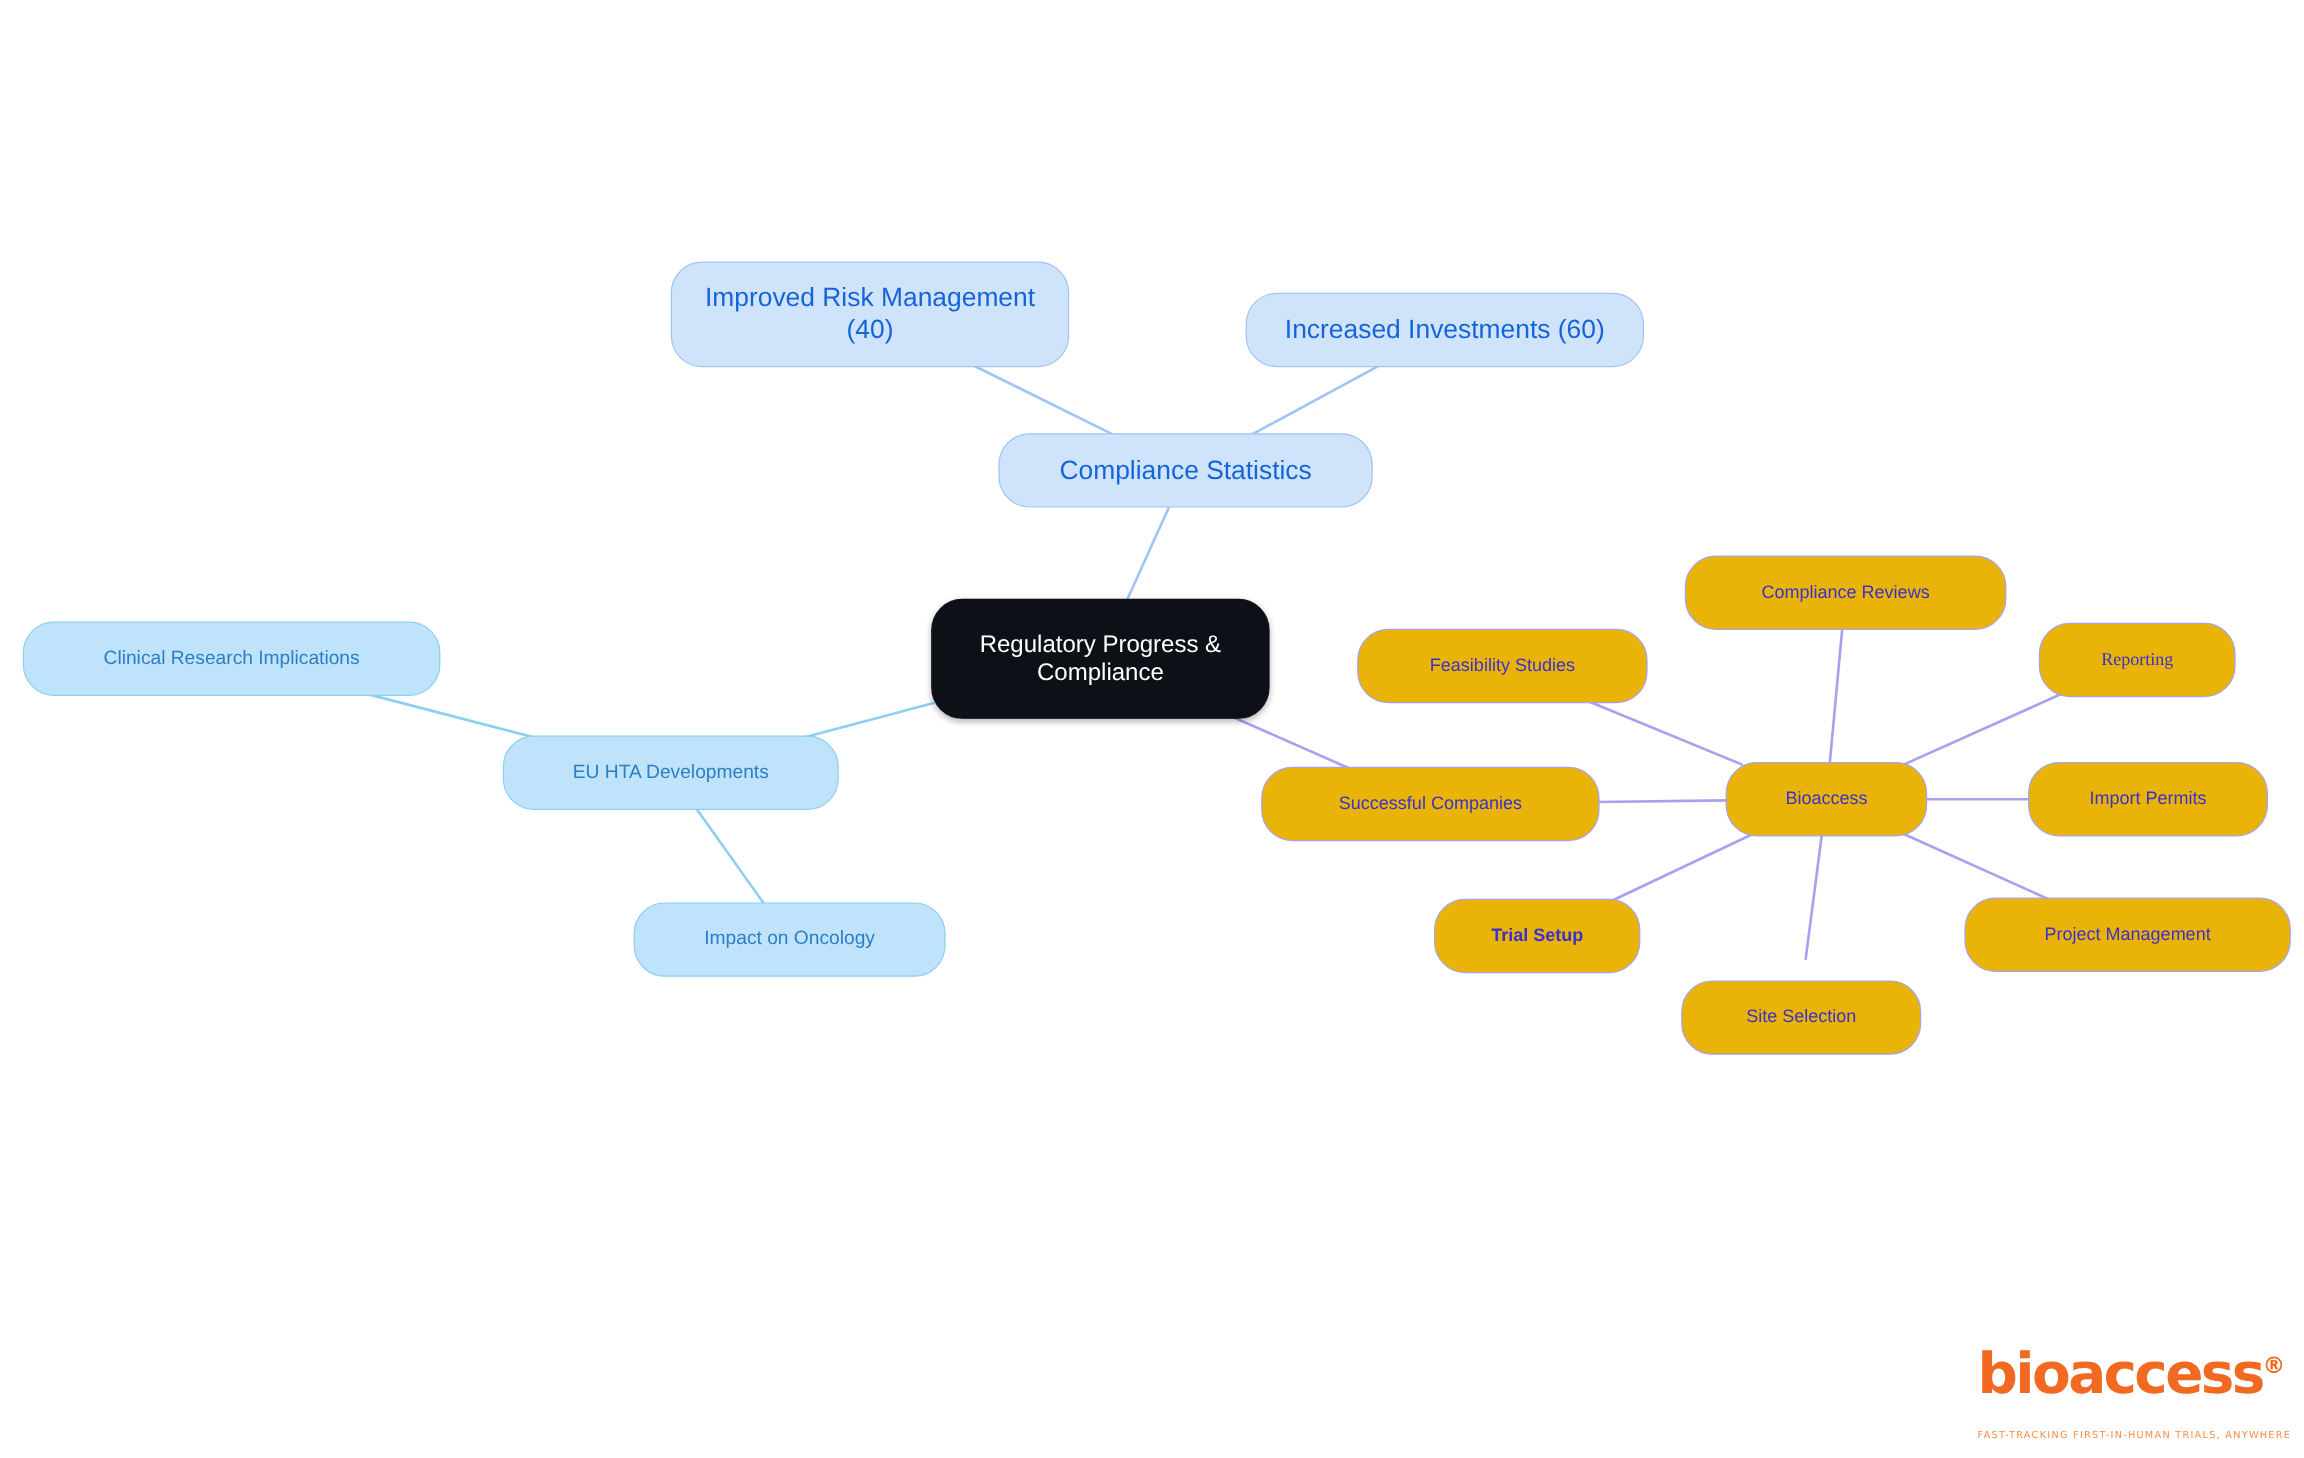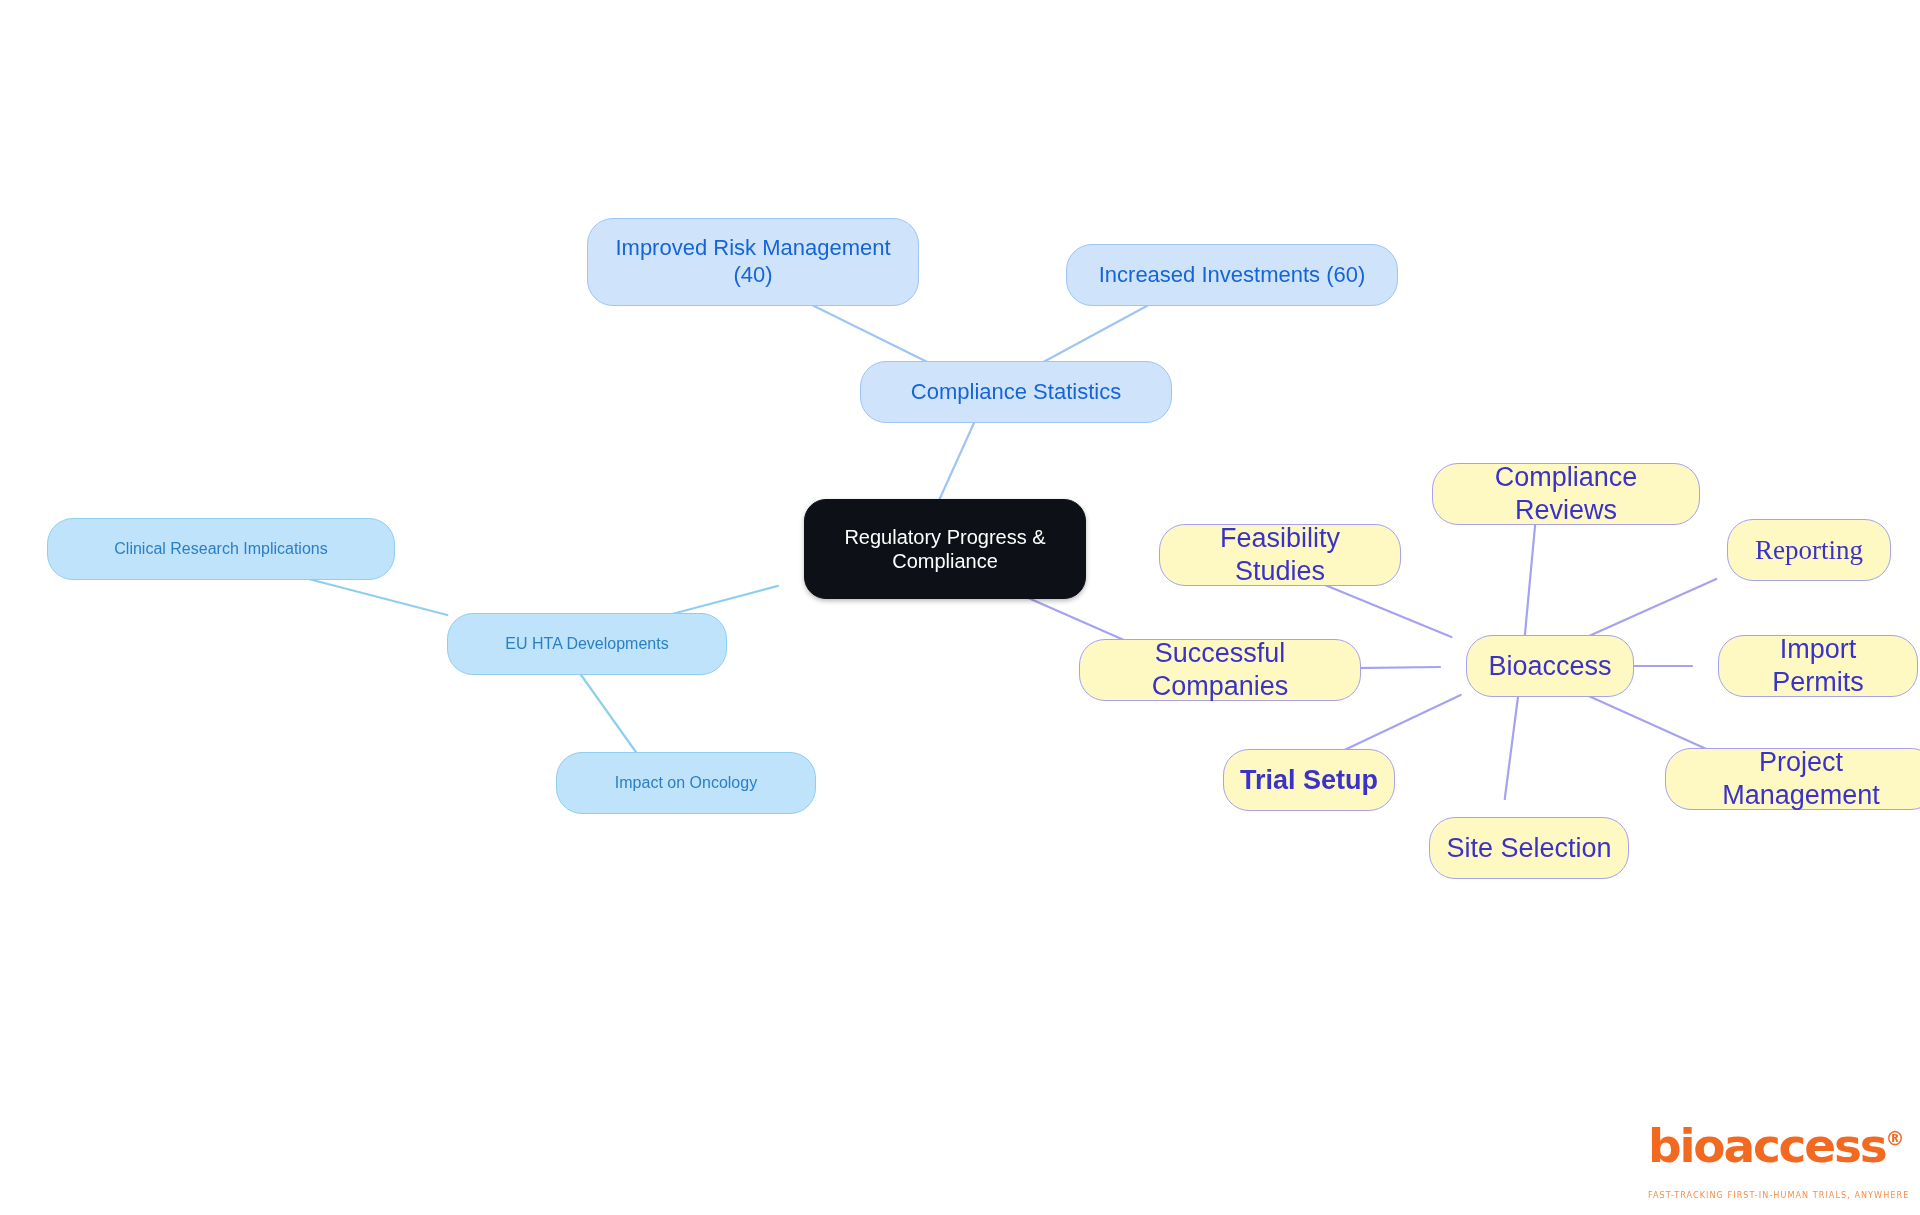--- a/index.html
+++ b/index.html
@@ -15,31 +15,30 @@
   .node{
     position:absolute;
     box-sizing:border-box;
     display:flex;align-items:center;justify-content:center;
     text-align:center;
     border-radius:26px;
     border-style:solid;border-width:1.5px;
     line-height:1.22;
     white-space:pre-line;
     padding:12px 14px;
-    margin-left:28px;
   }
 
   .node.root{
     background:#0d1117;border-color:#0d1117;color:#ffffff;
     font-size:20px;border-radius:22px;
     box-shadow:0 2px 5px rgba(0,0,0,.28);
   }
   .node.blue{ background:#cfe3fb; border-color:#9ec5f4; color:#1565d8; font-size:22px;}
   .node.cyan{ background:#bfe3fb; border-color:#8ecff0; color:#2b7fc4; font-size:16px;}
-  .node.purple{ background:#fef9c3; border-color:#a6a2ee; color:#3b32c9; font-size:27px;}
+  .node.purple{ background:#eab308; border-color:#a6a2ee; color:#3b32c9; font-size:15px;}
 
   #logo{
     position:absolute;left:1648px;top:1122px;width:262px;
     user-select:none;
   }
   #logo .wordmark{
     font-family:"DejaVu Sans", sans-serif;
     font-weight:bold;
     font-size:47px;
     color:#f26a21;
@@ -72,21 +71,21 @@
       <line x1="1331" y1="668.3151515151516" x2="1440" y2="666.9939393939394" stroke="#a6a2ee" stroke-width="2.2" stroke-linecap="round"></line>
       <line x1="1322.5405405405406" y1="584" x2="1451.4594594594594" y2="637" stroke="#a6a2ee" stroke-width="2.2" stroke-linecap="round"></line>
       <line x1="1535.3023255813953" y1="523" x2="1524.6976744186047" y2="637" stroke="#a6a2ee" stroke-width="2.2" stroke-linecap="round"></line>
       <line x1="1716.25" y1="579" x2="1586.75" y2="637" stroke="#a6a2ee" stroke-width="2.2" stroke-linecap="round"></line>
       <line x1="1692" y1="666" x2="1604" y2="666" stroke="#a6a2ee" stroke-width="2.2" stroke-linecap="round"></line>
       <line x1="1708.58407079646" y1="750" x2="1586.41592920354" y2="695" stroke="#a6a2ee" stroke-width="2.2" stroke-linecap="round"></line>
       <line x1="1504.7592592592594" y1="799" x2="1518.2407407407406" y2="695" stroke="#a6a2ee" stroke-width="2.2" stroke-linecap="round"></line>
       <line x1="1342.3070175438597" y1="751" x2="1460.6929824561403" y2="695" stroke="#a6a2ee" stroke-width="2.2" stroke-linecap="round"></line>
     </svg>
   <div id="nodes">
-      <div class="node root" style="left: 776px; top: 499px; width: 282px; height: 100px;">Regulatory Progress &amp;
+      <div class="node root" style="left: 776px; top: 499px; width: 282px; height: 100px; border-radius: 26px;">Regulatory Progress &amp;
 Compliance</div>
       <div class="node blue" style="left: 832px; top: 361px; width: 312px; height: 62px;">Compliance Statistics</div>
       <div class="node blue" style="left: 559px; top: 218px; width: 332px; height: 88px;">Improved Risk Management
 (40)</div>
       <div class="node blue" style="left: 1038px; top: 244px; width: 332px; height: 62px;">Increased Investments (60)</div>
       <div class="node cyan" style="left: 419px; top: 613px; width: 280px; height: 62px;">EU HTA Developments</div>
       <div class="node cyan" style="left: 19px; top: 518px; width: 348px; height: 62px;">Clinical Research Implications</div>
       <div class="node cyan" style="left: 528px; top: 752px; width: 260px; height: 62px;">Impact on Oncology</div>
       <div class="node purple" style="left: 1438px; top: 635px; width: 168px; height: 62px;">Bioaccess</div>
       <div class="node purple" style="left: 1404px; top: 463px; width: 268px; height: 62px;">Compliance Reviews</div>

